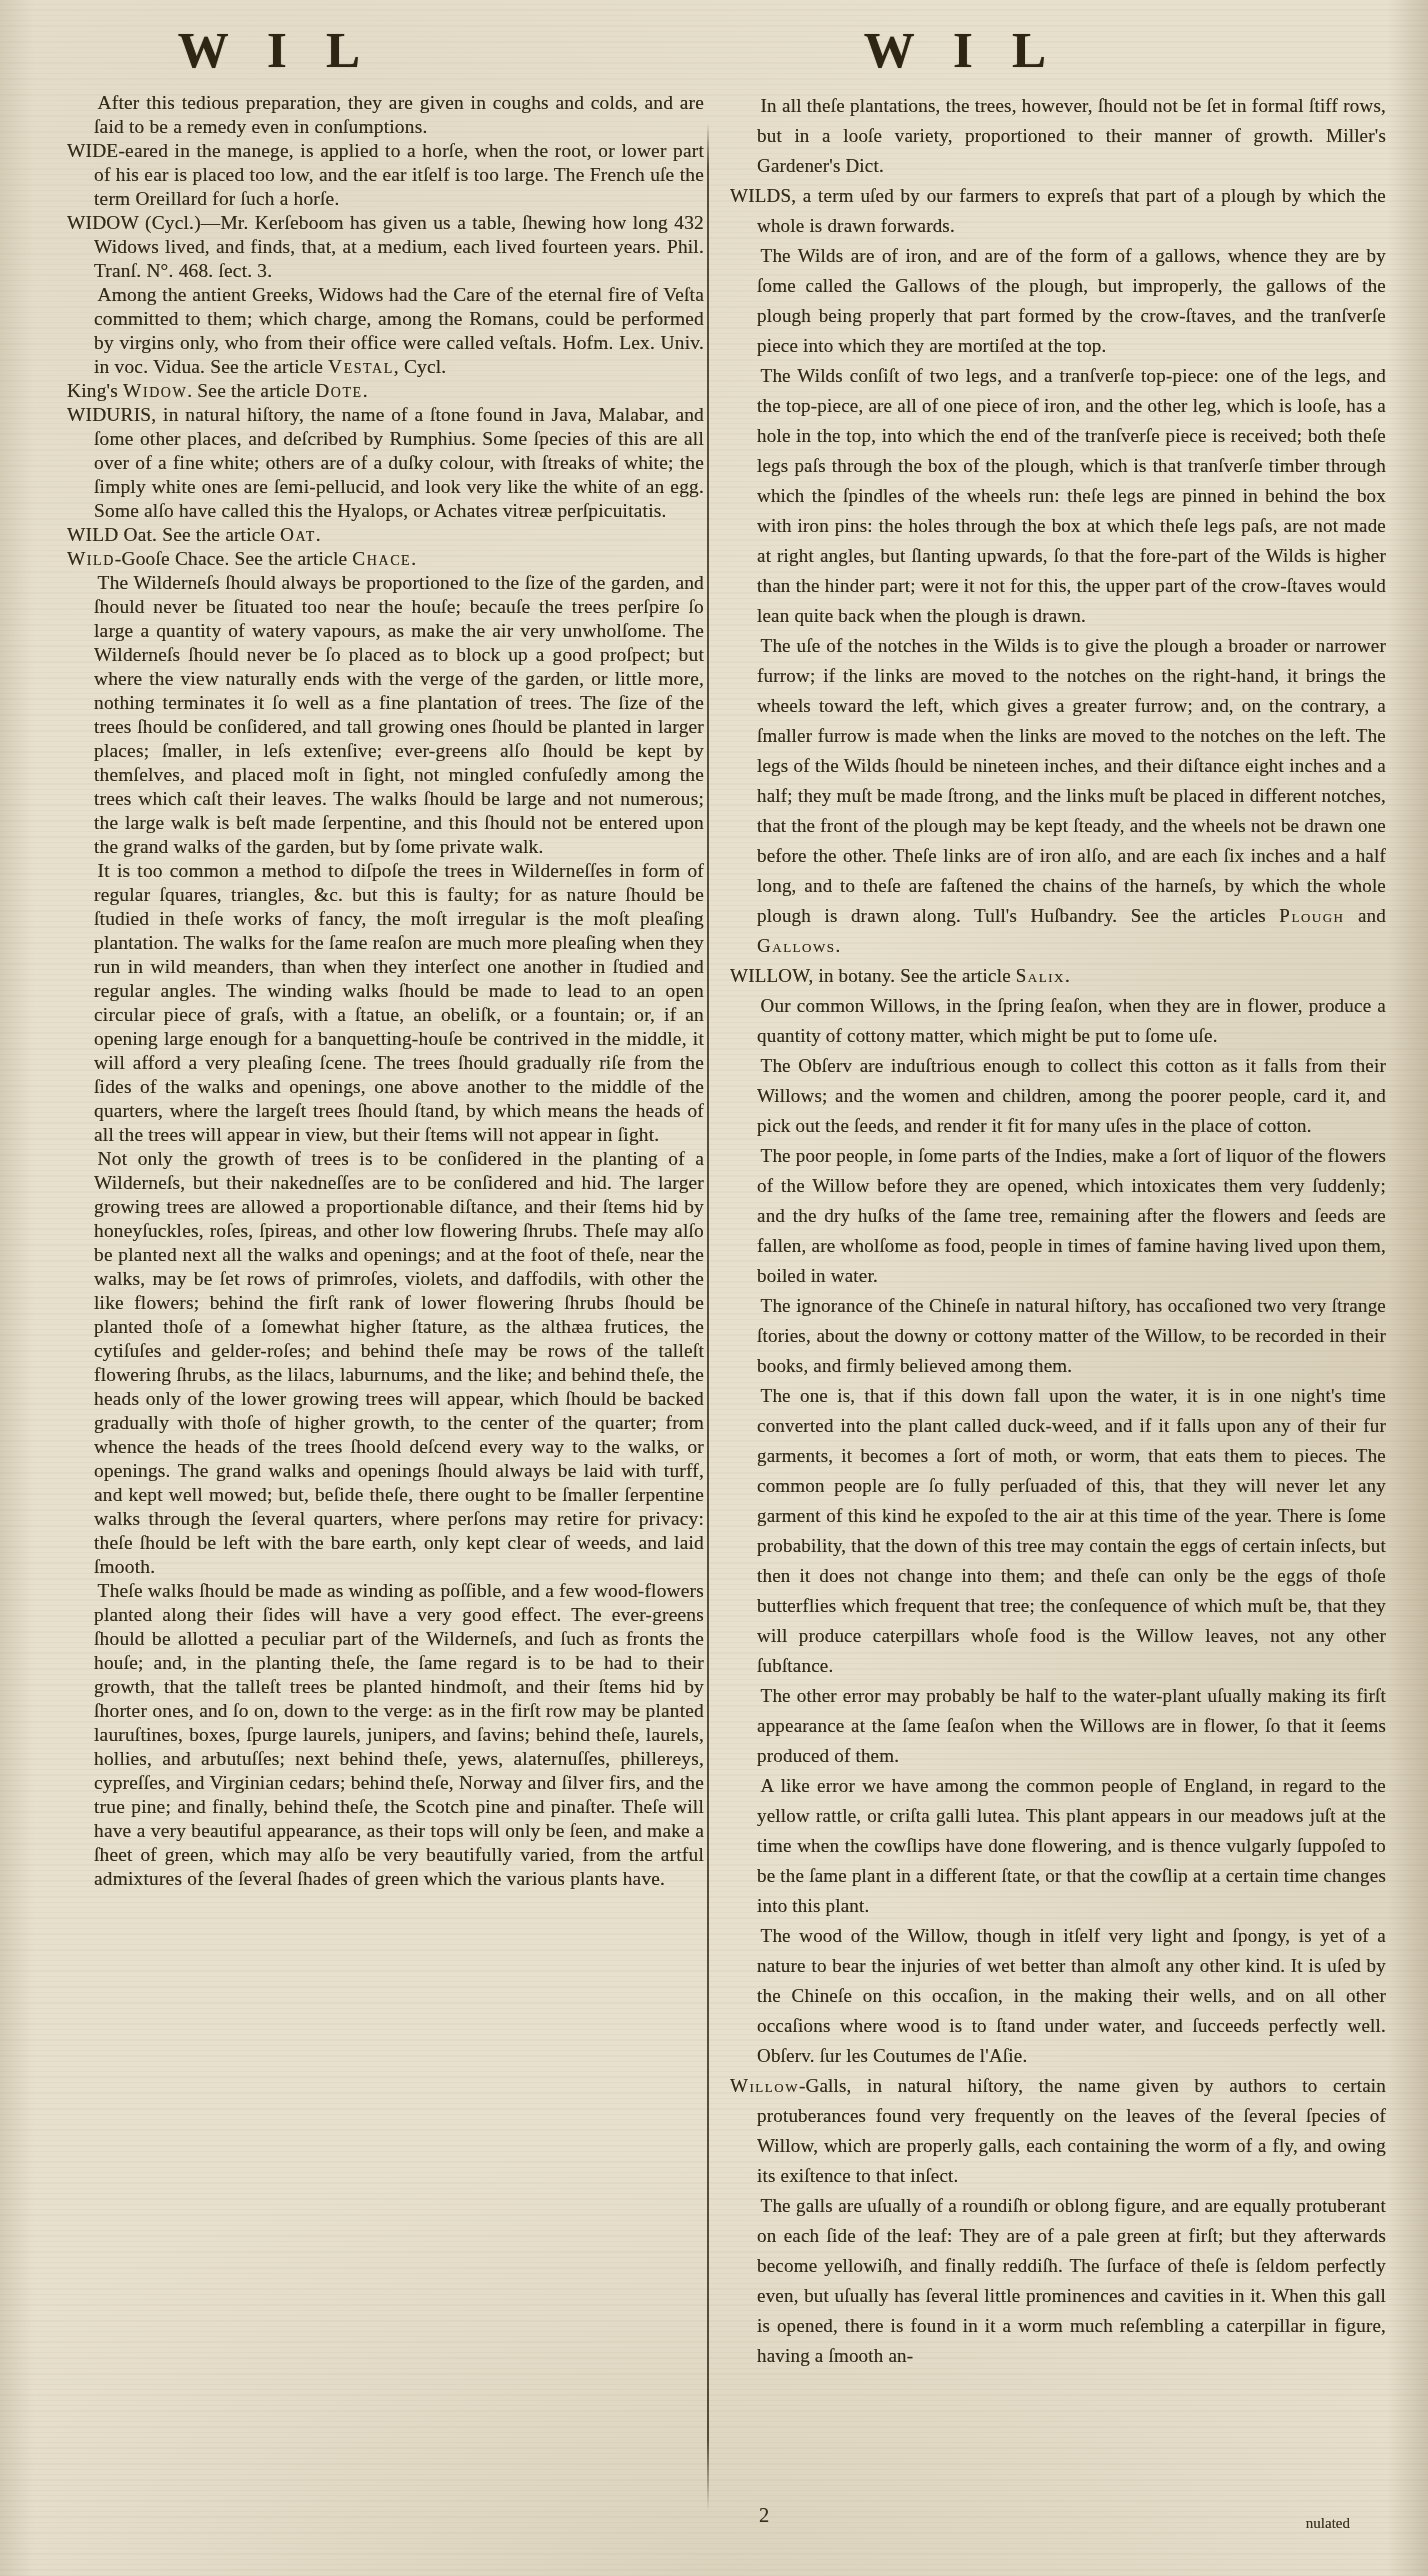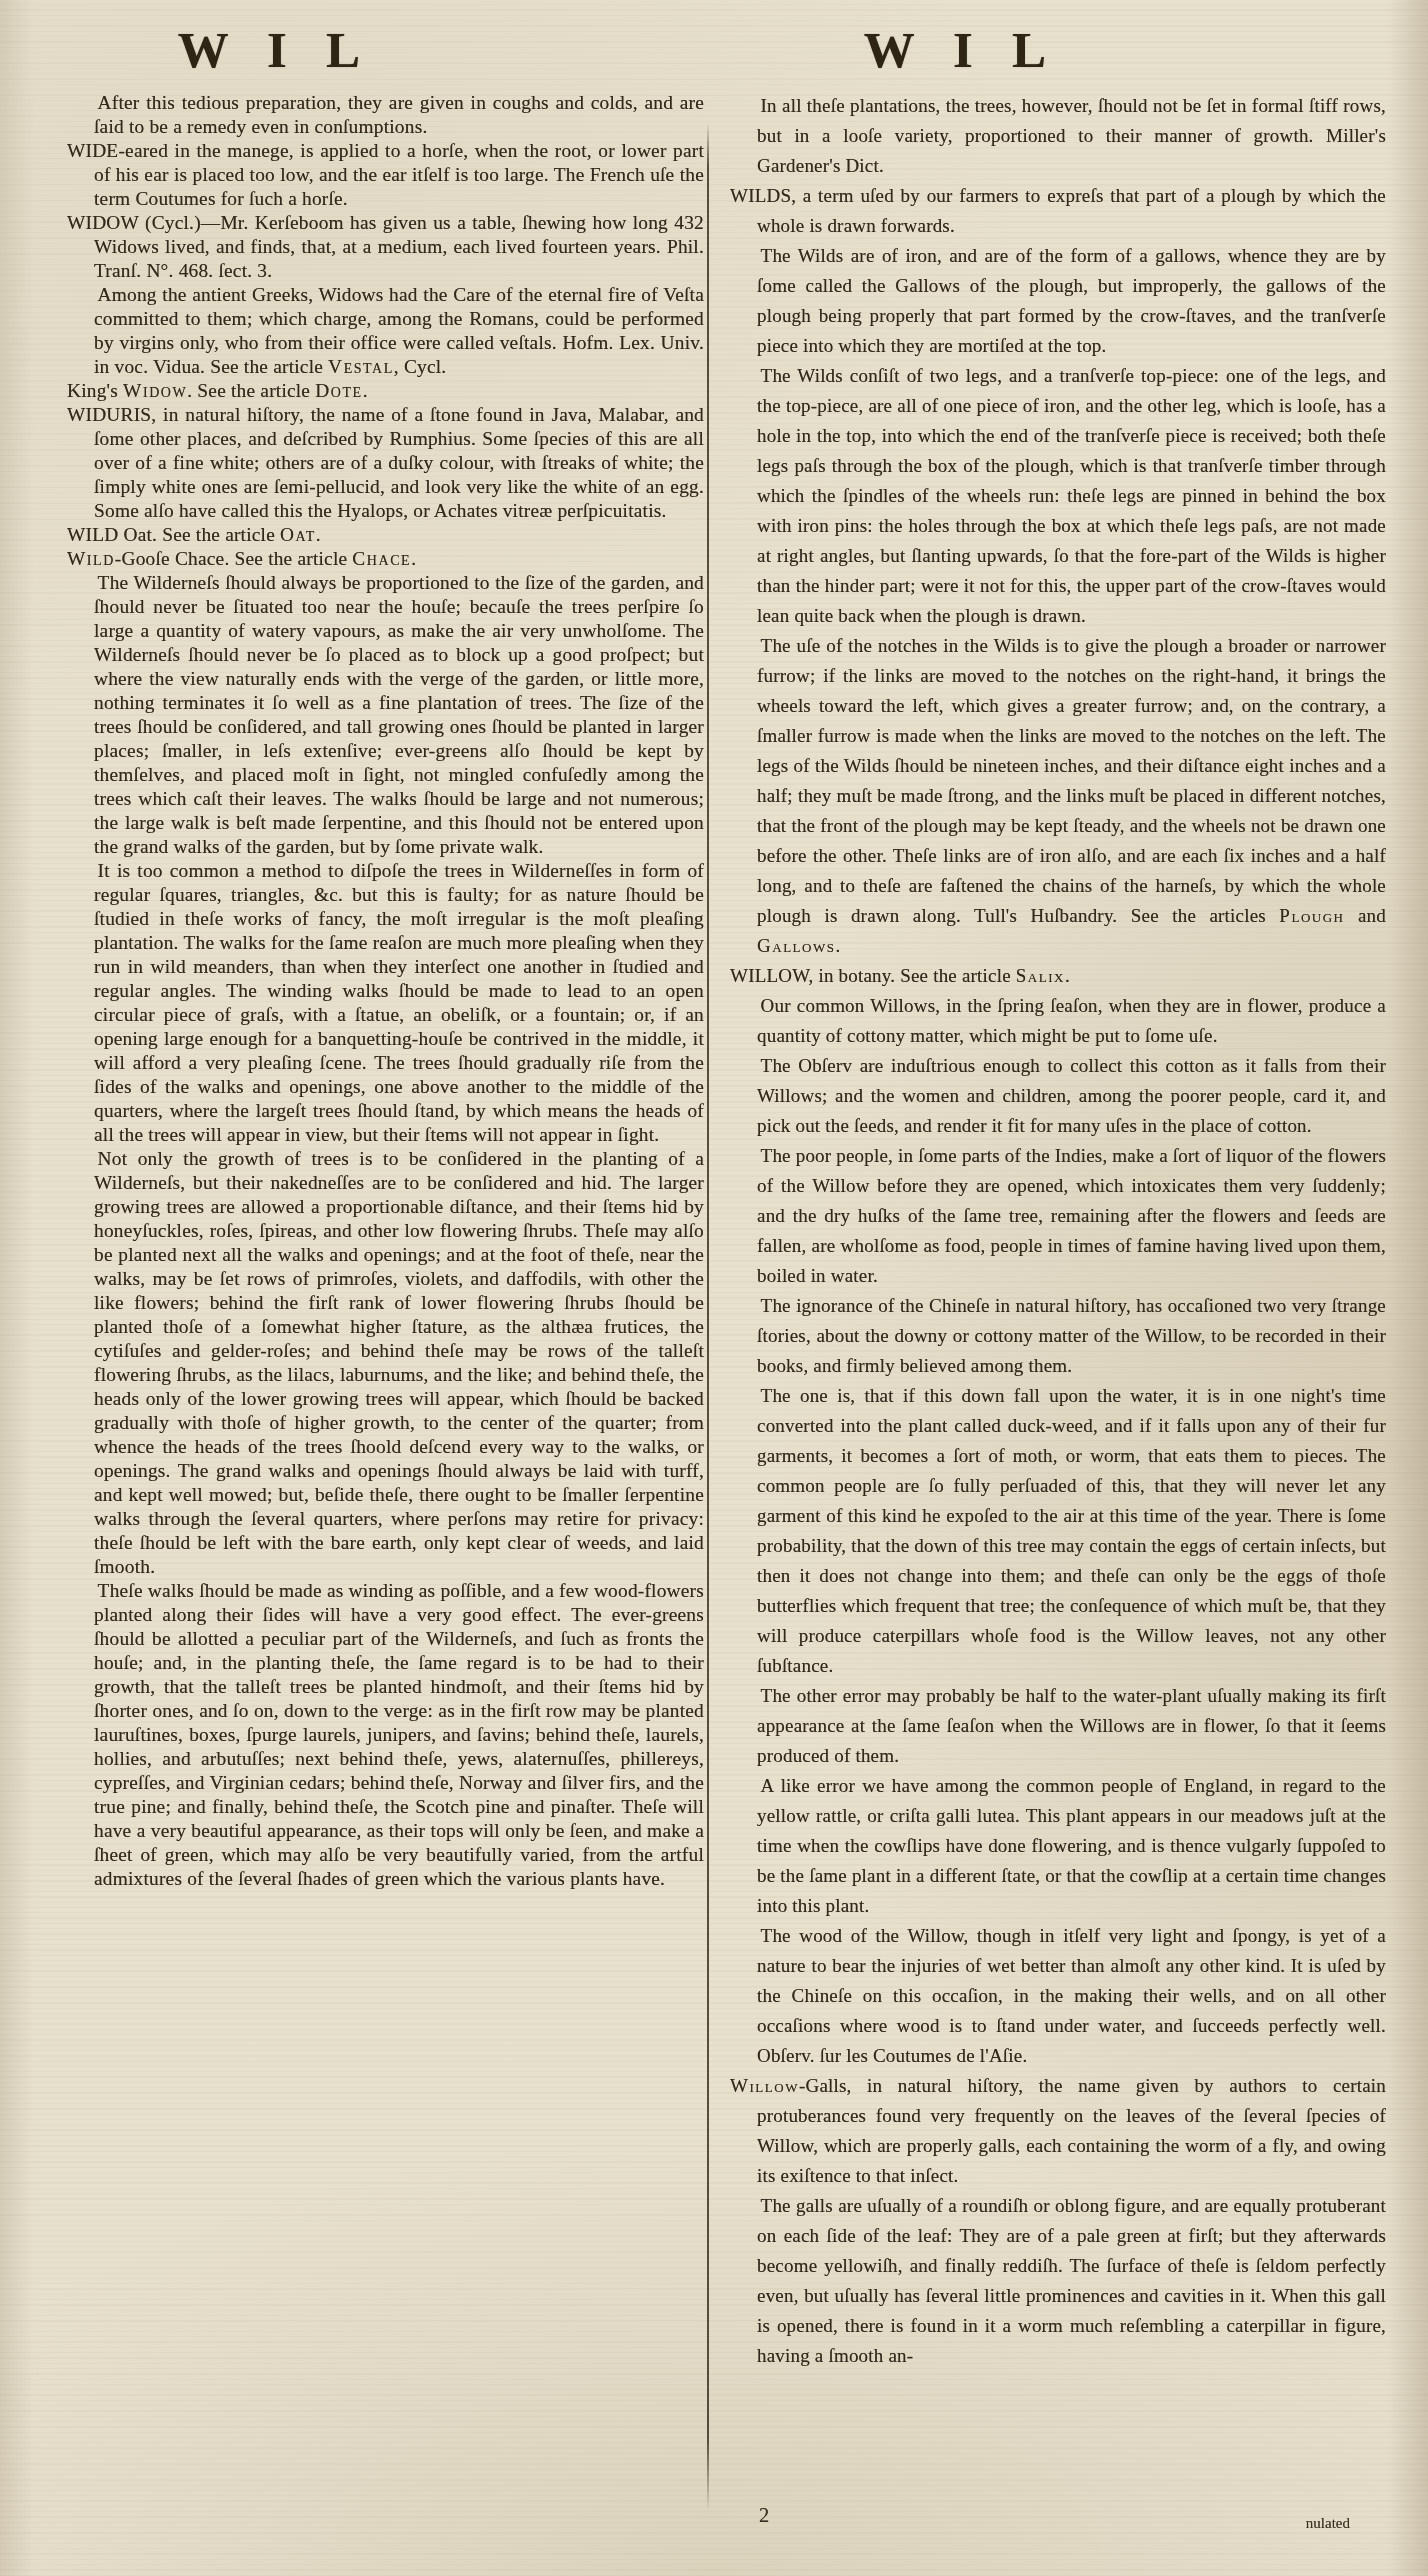--- a/index.html
+++ b/index.html
@@ -56,21 +56,21 @@
 </style>
 </head>
 <body>
 
 <div class="page">
   <div class="running-head" id="head-left">W I L</div>
   <div class="running-head" id="head-right">W I L</div>
   <div class="divider"></div>
   <div class="col" id="col-left">
       <p class="para cont"><span class="run n">After this tedious preparation, they are given in coughs and colds, and are ſaid to be a remedy even in conſumptions.</span></p>
-      <p class="para hang"><span class="run n">WIDE-</span><span class="run i">eared</span><span class="run n"> in the manege, is applied to a horſe, when the root, or lower part of his ear is placed too low, and the ear itſelf is too large.  The French uſe the term </span><span class="run i">Coutumes</span><span class="run n"> for ſuch a horſe.</span></p>
+      <p class="para hang"><span class="run n">WIDE-</span><span class="run i">eared</span><span class="run n"> in the manege, is applied to a horſe, when the root, or lower part of his ear is placed too low, and the ear itſelf is too large.  The French uſe the term </span><span class="run i">Oreillard</span><span class="run n"> for ſuch a horſe.</span></p>
       <p class="para hang"><span class="run n">WIDOW (</span><span class="run i">Cycl.</span><span class="run n">)—Mr. Kerſeboom has given us a table, ſhewing how long 432 </span><span class="run i">Widows</span><span class="run n"> lived, and finds, that, at a medium, each lived fourteen years.  Phil. Tranſ. N°. 468. ſect. 3.</span></p>
       <p class="para cont"><span class="run n">Among the antient Greeks, </span><span class="run i">Widows</span><span class="run n"> had the Care of the eternal fire of </span><span class="run i">Veſta</span><span class="run n"> committed to them; which charge, among the Romans, could be performed by virgins only, who from their office were called veſtals.  </span><span class="run i">Hofm.</span><span class="run n"> Lex. Univ. in voc. </span><span class="run i">Vidua</span><span class="run n">.  See the article </span><span class="run sc">Vestal</span><span class="run n">, </span><span class="run i">Cycl.</span></p>
       <p class="para hang"><span class="run i">King's </span><span class="run sc">Widow</span><span class="run n">.  See the article </span><span class="run sc">Dote</span><span class="run n">.</span></p>
       <p class="para hang"><span class="run n">WIDURIS, in natural hiſtory, the name of a ſtone found in Java, Malabar, and ſome other places, and deſcribed by Rumphius.  Some ſpecies of this are all over of a fine white; others are of a duſky colour, with ſtreaks of white; the ſimply white ones are ſemi-pellucid, and look very like the white of an egg.  Some alſo have called this the </span><span class="run i">Hyalops</span><span class="run n">, or </span><span class="run i">Achates vitreæ perſpicuitatis</span><span class="run n">.</span></p>
       <p class="para hang"><span class="run n">WILD </span><span class="run i">Oat</span><span class="run n">.  See the article </span><span class="run sc">Oat</span><span class="run n">.</span></p>
       <p class="para hang"><span class="run sc">Wild</span><span class="run i">-Gooſe Chace</span><span class="run n">.  See the article </span><span class="run sc">Chace</span><span class="run n">.</span></p>
       <p class="para cont"><span class="run n">The </span><span class="run i">Wilderneſs</span><span class="run n"> ſhould always be proportioned to the ſize of the garden, and ſhould never be ſituated too near the houſe; becauſe the trees perſpire ſo large a quantity of watery vapours, as make the air very unwholſome.  The </span><span class="run i">Wilderneſs</span><span class="run n"> ſhould never be ſo placed as to block up a good proſpect; but where the view naturally ends with the verge of the garden, or little more, nothing terminates it ſo well as a fine plantation of trees.  The ſize of the trees ſhould be conſidered, and tall growing ones ſhould be planted in larger places; ſmaller, in leſs extenſive; ever-greens alſo ſhould be kept by themſelves, and placed moſt in ſight, not mingled confuſedly among the trees which caſt their leaves.  The walks ſhould be large and not numerous; the large walk is beſt made ſerpentine, and this ſhould not be entered upon the grand walks of the garden, but by ſome private walk.</span></p>
       <p class="para cont"><span class="run n">It is too common a method to diſpoſe the trees in </span><span class="run i">Wilderneſſes</span><span class="run n"> in form of regular ſquares, triangles, </span><span class="run i">&amp;c.</span><span class="run n">  but this is faulty; for as nature ſhould be ſtudied in theſe works of fancy, the moſt irregular is the moſt pleaſing plantation.  The walks for the ſame reaſon are much more pleaſing when they run in wild meanders, than when they interſect one another in ſtudied and regular angles.  The winding walks ſhould be made to lead to an open circular piece of graſs, with a ſtatue, an obeliſk, or a fountain; or, if an opening large enough for a banquetting-houſe be contrived in the middle, it will afford a very pleaſing ſcene.  The trees ſhould gradually riſe from the ſides of the walks and openings, one above another to the middle of the quarters, where the largeſt trees ſhould ſtand, by which means the heads of all the trees will appear in view, but their ſtems will not appear in ſight.</span></p>
       <p class="para cont"><span class="run n">Not only the growth of trees is to be conſidered in the planting of a </span><span class="run i">Wilderneſs</span><span class="run n">, but their nakedneſſes are to be conſidered and hid.  The larger growing trees are allowed a proportionable diſtance, and their ſtems hid by honeyſuckles, roſes, ſpireas, and other low flowering ſhrubs.  Theſe may alſo be planted next all the walks and openings; and at the foot of theſe, near the walks, may be ſet rows of primroſes, violets, and daffodils, with other the like flowers; behind the firſt rank of lower flowering ſhrubs ſhould be planted thoſe of a ſomewhat higher ſtature, as the </span><span class="run i">althæa frutices</span><span class="run n">, the cytiſuſes and gelder-roſes; and behind theſe may be rows of the talleſt flowering ſhrubs, as the lilacs, laburnums, and the like; and behind theſe, the heads only of the lower growing trees will appear, which ſhould be backed gradually with thoſe of higher growth, to the center of the quarter; from whence the heads of the trees ſhoold deſcend every way to the walks, or openings.  The grand walks and openings ſhould always be laid with turff, and kept well mowed; but, beſide theſe, there ought to be ſmaller ſerpentine walks through the ſeveral quarters, where perſons may retire for privacy: theſe ſhould be left with the bare earth, only kept clear of weeds, and laid ſmooth.</span></p>
       <p class="para cont"><span class="run n">Theſe walks ſhould be made as winding as poſſible, and a few wood-flowers planted along their ſides will have a very good effect.  The ever-greens ſhould be allotted a peculiar part of the </span><span class="run i">Wilderneſs</span><span class="run n">, and ſuch as fronts the houſe; and, in the planting theſe, the ſame regard is to be had to their growth, that the talleſt trees be planted hindmoſt, and their ſtems hid by ſhorter ones, and ſo on, down to the verge: as in the firſt row may be planted lauruſtines, boxes, ſpurge laurels, junipers, and ſavins; behind theſe, laurels, hollies, and arbutuſſes; next behind theſe, yews, alaternuſſes, phillereys, cypreſſes, and Virginian cedars; behind theſe, Norway and ſilver firs, and the true pine; and finally, behind theſe, the Scotch pine and pinaſter.  Theſe will have a very beautiful appearance, as their tops will only be ſeen, and make a ſheet of green, which may alſo be very beautifully varied, from the artful admixtures of the ſeveral ſhades of green which the various plants have.</span></p>

